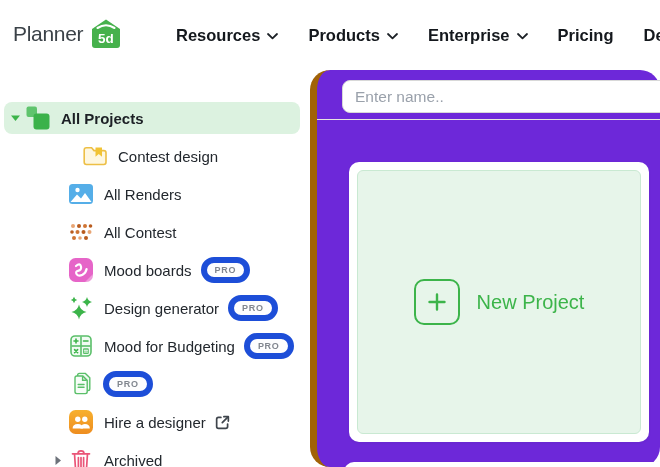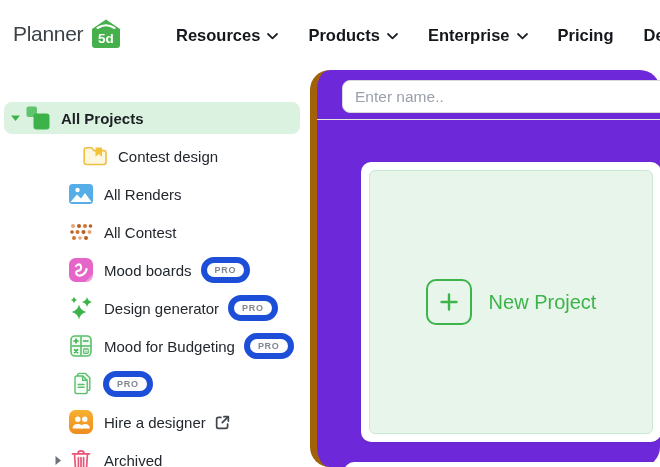--- a/index.html
+++ b/index.html
@@ -31,21 +31,21 @@
   .pro-badge { margin-left:9px; font-size:9px; font-weight:700; letter-spacing:0.7px; color:#81868f;
     border:6px solid #1d4ed8; background:#fdfdfe; border-radius:999px; padding:3px 8px 2px 8px; line-height:1; }
   .ext-icon { margin-left:8px; display:flex; align-items:center; }
   
   .main { position:absolute; top:70px; left:310px; right:0; bottom:0; background:#6d28d9; border-left:7px solid #a16207;border-radius:20px; }
   .toolbar { position:relative; height:50px; border-bottom:1px solid #e8e4e0; }
   .name-input { position:absolute; left:25px; top:10px; right:-15px; height:33px; background:#fff;
     border:1px solid #d8d8d8; border-radius:8px; padding:0 12px; font-size:15.5px;
     font-family:"Liberation Sans", sans-serif; color:#22262b; outline:none; }
   .name-input::placeholder { color:#9aa1ab; }
-  .project-card { position:absolute; left:44px; top:92px; width:300px; height:280px; background:#fff;
+  .project-card { position:absolute; left:32px; top:92px; width:300px; height:280px; background:#fff;
     border-radius:10px; box-shadow:0 1px 3px rgba(40,40,35,0.06); cursor:pointer; }
   .project-card-inner { position:absolute; inset:8px; background:#e7f5ea; border:1px solid #c9e9d2;
     border-radius:6px; display:flex; align-items:center; justify-content:center; gap:17px; }
   .plus-box { width:46px; height:46px; border:2.5px solid #3cb44a; border-radius:10px;
     display:flex; align-items:center; justify-content:center; }
   .new-project-label { font-size:20px; font-weight:500; color:#3cb44a; }
   .next-card { position:absolute; left:27px; right:-10px; top:392px; height:60px; background:#fff;
     border-radius:10px; box-shadow:0 1px 3px rgba(40,40,35,0.06); cursor:pointer; }
 </style>
 </head>

